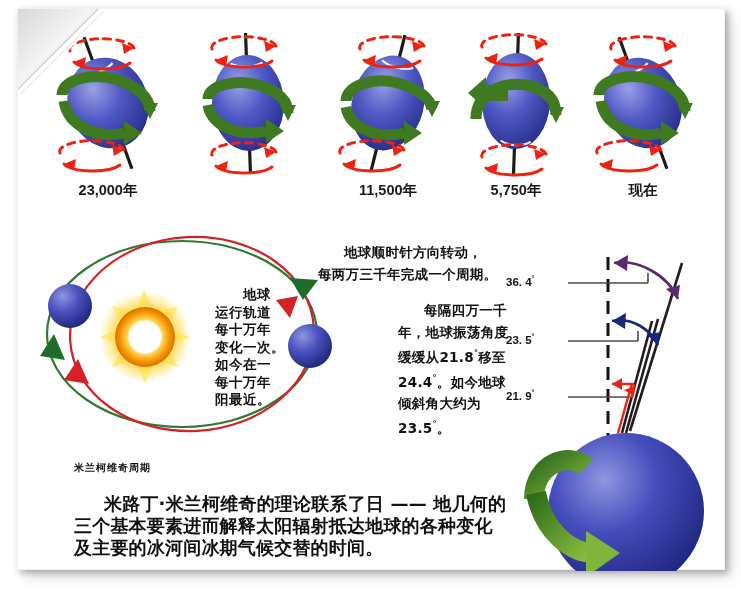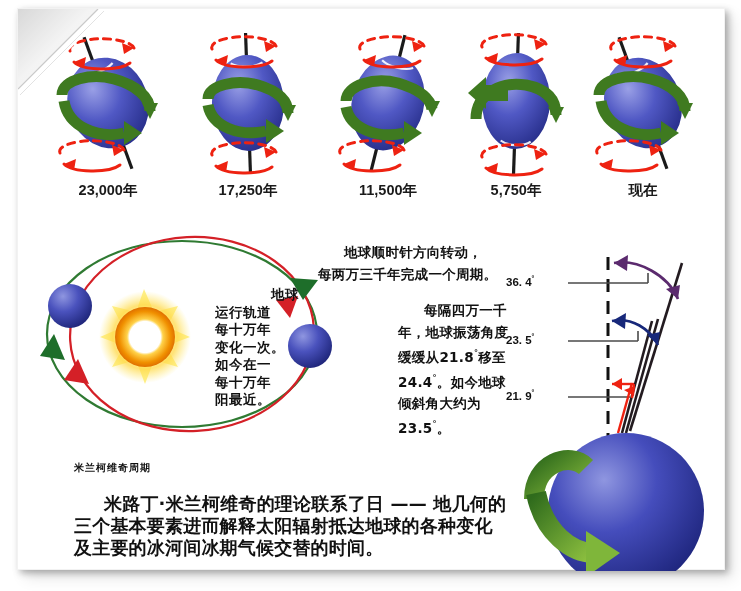--- a/index.html
+++ b/index.html
@@ -236,21 +236,20 @@
             <polygon points="98,129 86,124 88,135" fill="#ee2211" stroke="none"></polygon>
             <polygon points="38,143 50,138 48,149" fill="#ee2211" stroke="none"></polygon>
           </g>
           <g>
             <path d="M30 76 C30 62 58 56 80 62 C100 68 110 78 110 90" fill="none" stroke="#3f7a20" stroke-width="11"></path>
             <path d="M30 82 C34 104 62 114 88 108" fill="none" stroke="#3f7a20" stroke-width="11"></path>
             <polygon points="88,96 88,120 106,108" fill="#3f7a20"></polygon>
             <polygon points="102,82 118,82 110,98" fill="#3f7a20"></polygon>
           </g>
         </svg>
-        <div class="globe-label">17,250年</div>
       </div>
 
       <div class="globe-cell" style="left:300px;">
         <svg class="globe-art" viewBox="0 0 140 160">
           <defs>
             <radialGradient id="gsph2" cx="38%" cy="30%" r="78%">
               <stop offset="0%" stop-color="#9aa0e6"></stop>
               <stop offset="45%" stop-color="#5058c4"></stop>
               <stop offset="100%" stop-color="#242b86"></stop>
             </radialGradient>
@@ -397,21 +396,21 @@
 
         <polygon points="46,125 32,146 57,150" fill="#d42027"></polygon>
 
         <polygon points="258,44 286,46 271,66" fill="#1e6e2a"></polygon>
 
         <polygon points="244,66 266,62 258,84" fill="#d42027"></polygon>
       </svg>
     </div>
 
     <div id="orbit-caption" class="cn-text">
-      <div style="text-align:right;">地球</div>
+      <div style="text-align:center;">地球</div>
       <div>运行轨道</div>
       <div>每十万年</div>
       <div>变化一次。</div>
       <div>如今在一</div>
       <div>每十万年</div>
       <div>阳最近。</div>
     </div>
 
     <div id="spin-note" class="cn-text">
       <div style="text-align:left;"><span class="indent"></span><span>地球顺时针方向转动，</span></div>

